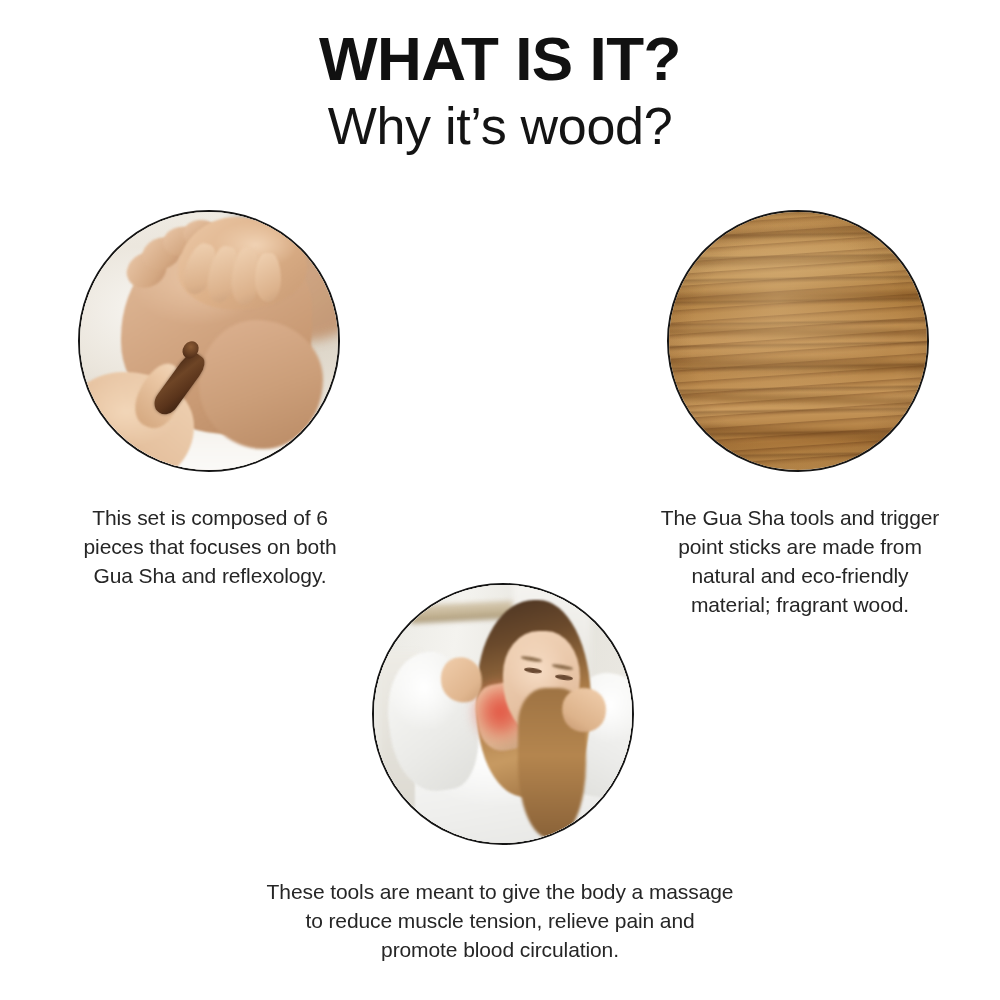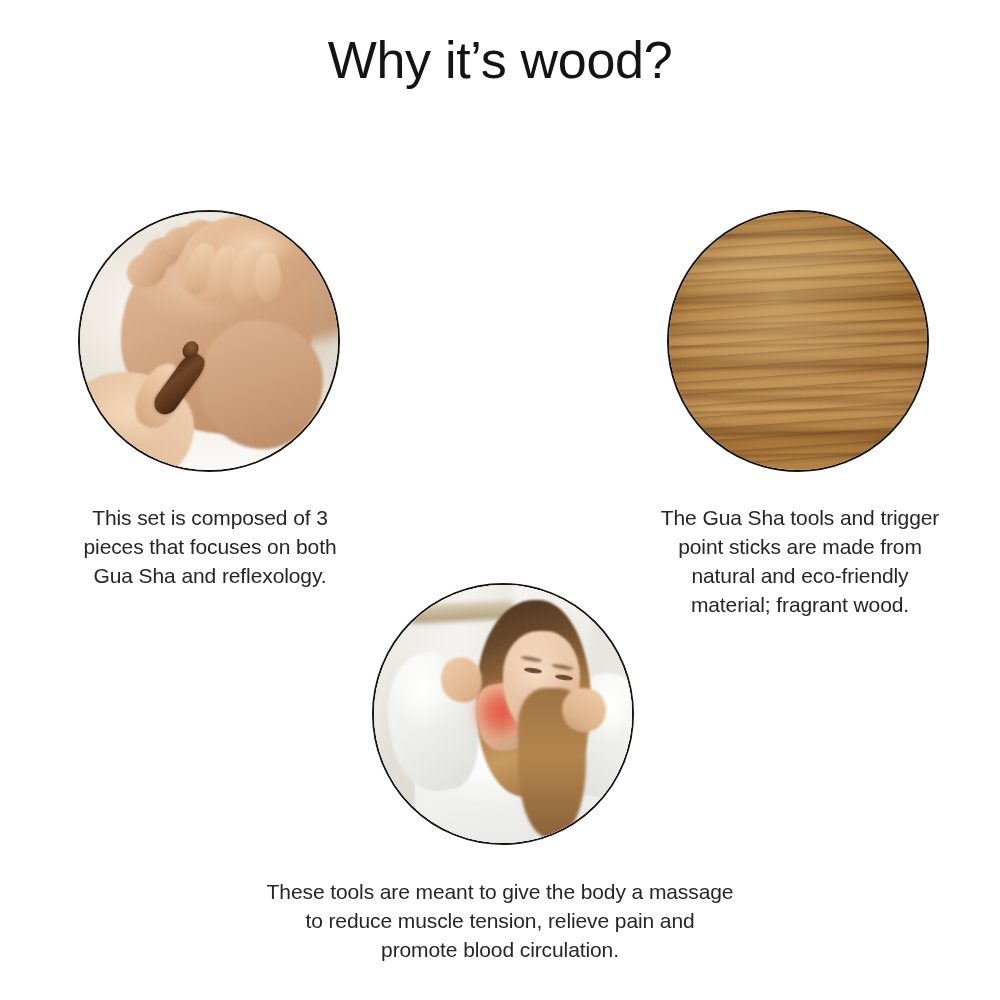--- a/index.html
+++ b/index.html
@@ -443,20 +443,21 @@
   .cap-left   { left: 28px;  top: 504px; width: 364px; }
   .cap-right  { left: 616px; top: 504px; width: 368px; }
   .cap-bottom { left: 190px; top: 878px; width: 620px; }
 </style>
 </head>
 <body>
 
 <div class="canvas">
 
   <div class="title-block">
+    <div class="headline">WHAT IS IT?</div>
     <div class="subhead">Why it’s wood?</div>
   </div>
 
   <div class="photo-circle circle-left">
     <div class="photo-inner ph-foot">
       <div class="foot-bg-dark"></div>
       <div class="foot-bg-skin"></div>
       <div class="foot-towel"></div>
       <div class="foot-main"></div>
       <div class="foot-heel"></div>
@@ -509,21 +510,21 @@
       <div class="nk-brow nk-brow2"></div>
       <div class="nk-eye nk-eye1"></div>
       <div class="nk-eye nk-eye2"></div>
       <div class="nk-lips"></div>
       <div class="nk-hair-fall"></div>
       <div class="nk-hand-left"></div>
       <div class="nk-hand-right"></div>
     </div>
   </div>
 
-  <div class="caption cap-left">This set is composed of 3
+  <div class="caption cap-left">This set is composed of 6
 pieces that focuses on both
 Gua Sha and reflexology.</div>
   <div class="caption cap-right">The Gua Sha tools and trigger
 point sticks are made from
 natural and eco-friendly
 material; fragrant wood.</div>
   <div class="caption cap-bottom">These tools are meant to give the body a massage
 to reduce muscle tension, relieve pain and
 promote blood circulation.</div>
 

